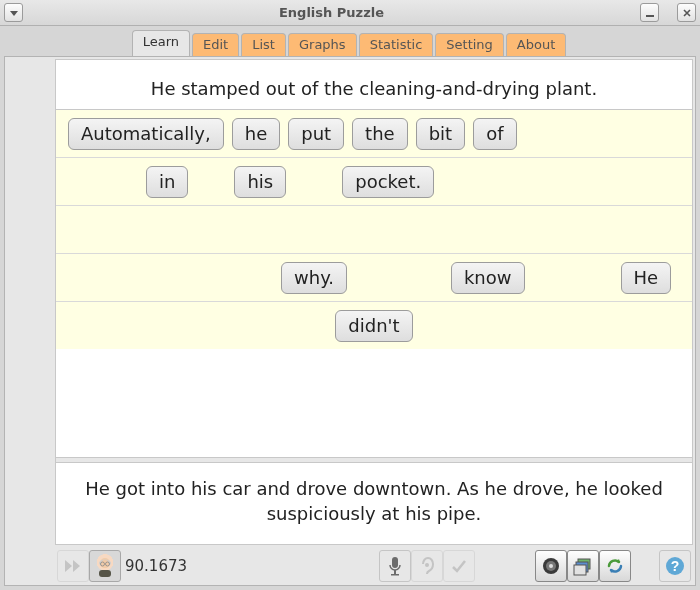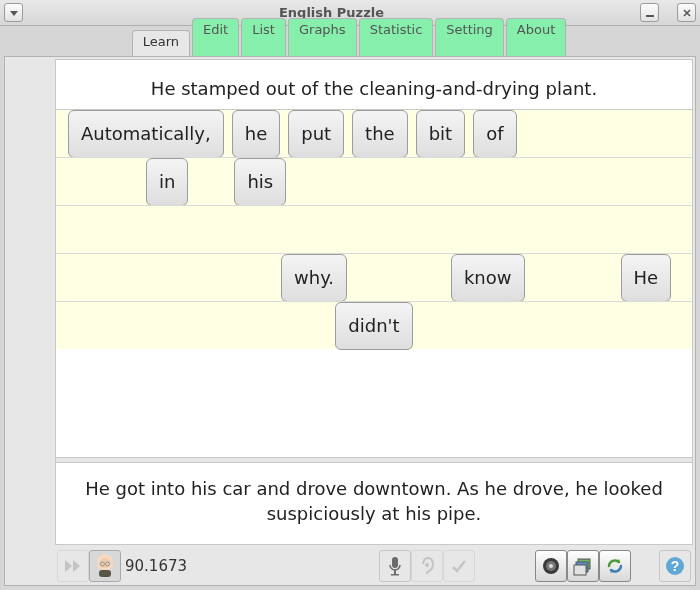--- a/index.html
+++ b/index.html
@@ -52,29 +52,29 @@
   
   .tabstrip {
     display: flex;
     align-items: flex-end;
     height: 26px;
     gap: 0;
     justify-content: center;
   }
   .tab {
     padding: 4px 10px;
-    background: #86efac;
+    background: #fdba74;
     border: 1px solid #b3b3b3;
     border-bottom: none;
     border-top-left-radius: 4px;
     border-top-right-radius: 4px;
     color: #555;
     margin-right: 2px;
     cursor: pointer;
-    height: 38px;
+    height: 23px;
     line-height: 14px;
   }
   .tab.active {
     background: #e7e7e7;
     color: #333;
     height: 26px;
     position: relative;
     z-index: 2;
   }
 
@@ -127,21 +127,21 @@
   .word-btn {
     display: inline-flex;
     align-items: center;
     padding: 4px 12px;
     font-size: 18px;
     color: #222;
     background: linear-gradient(to bottom, #f4f4f4, #dedede);
     border: 1px solid #9c9c9c;
     border-radius: 6px;
     cursor: pointer;
-    height: 48px;
+    height: 32px;
   }
 
   
   .row.free { justify-content: flex-start; }
   .spacer { display:inline-block; }
 
   .bottom-sep {
     height: 6px;
     background: #e7e7e7;
     border-top: 1px solid #c8c8c8;
@@ -242,20 +242,21 @@
           <span class="word-btn">bit</span>
           <span class="word-btn">of</span>
         </div>
 
         <div class="row free">
           <span class="spacer" style="width:70px"></span>
           <span class="word-btn">in</span>
           <span class="spacer" style="width:30px"></span>
           <span class="word-btn">his</span>
           <span class="spacer" style="width:40px"></span>
+          <span class="word-btn">pocket.</span>
         </div>
 
         <div class="row blank"></div>
 
         <div class="row free">
           <span class="spacer" style="width:205px"></span>
           <span class="word-btn">why.</span>
           <span class="spacer" style="width:88px"></span>
           <span class="word-btn">know</span>
           <span class="spacer" style="width:80px"></span>

